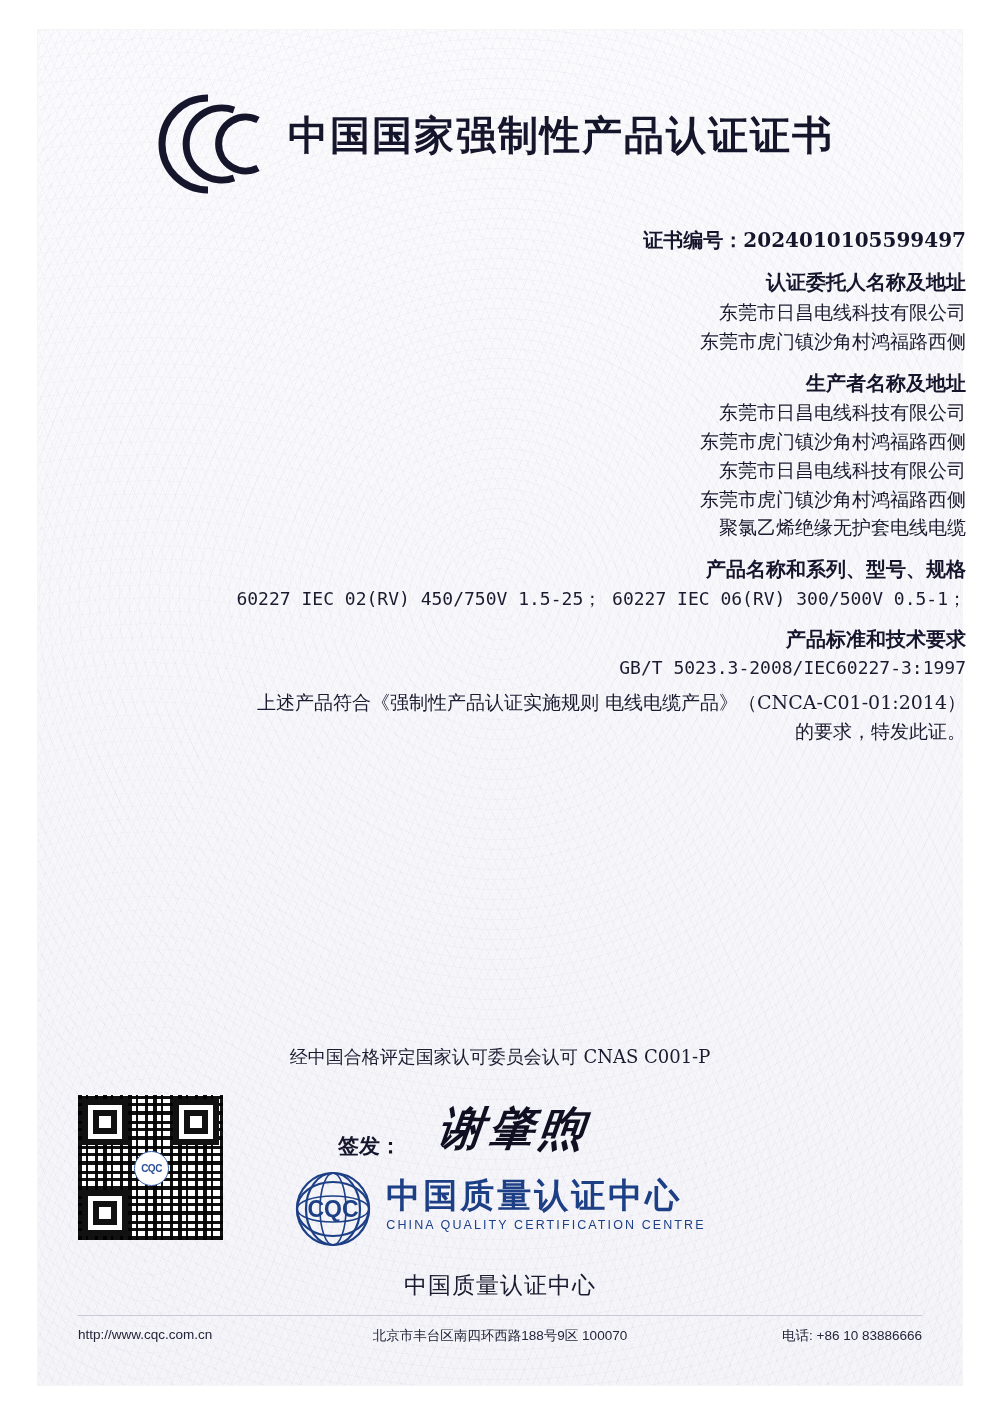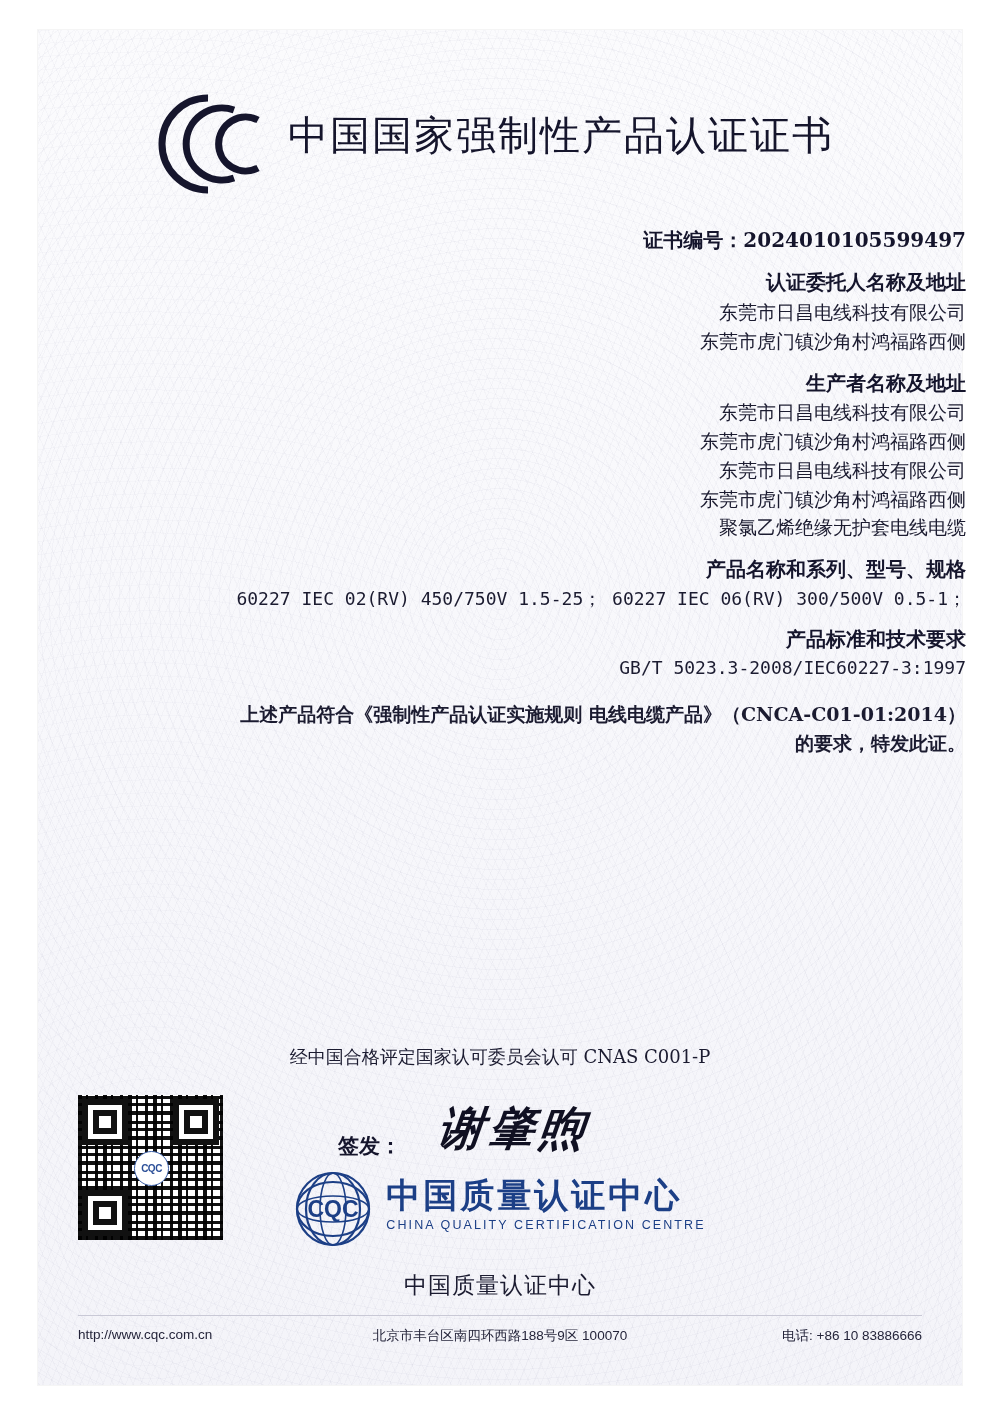--- a/index.html
+++ b/index.html
@@ -71,21 +71,21 @@
     width: 130px;
     height: 108px;
   }
   .cert-title {
     position: absolute;
     left: 250px;
     top: 18px;
     width: 650px;
     font-family: "DejaVu Serif", serif;
     font-size: 40px;
-    font-weight: 400;
+    font-weight: 700;
     letter-spacing: 2px;
     color: #15152c;
     white-space: nowrap;
   }
 
   
   .body-block {
     position: absolute;
     left: 4px;
     top: 195px;
@@ -118,23 +118,22 @@
   .mono-line {
     font-family: "DejaVu Sans Mono", monospace;
     font-size: 18px;
     color: #1b1b30;
     letter-spacing: 0px;
   }
   .statement {
     font-family: "DejaVu Serif", serif;
     font-size: 19px;
     color: #1b1b30;
-    margin-top: 18px;
+    margin-top: 6px;
     line-height: 1.6;
-    font-weight: bold;
   }
   .dates {
     font-family: "DejaVu Serif", serif;
     font-size: 20px;
     color: #15152c;
     margin-top: 18px;
     font-weight: 600;
   }
   .dates .sp { display: inline-block; width: 26px; }
   .note {

